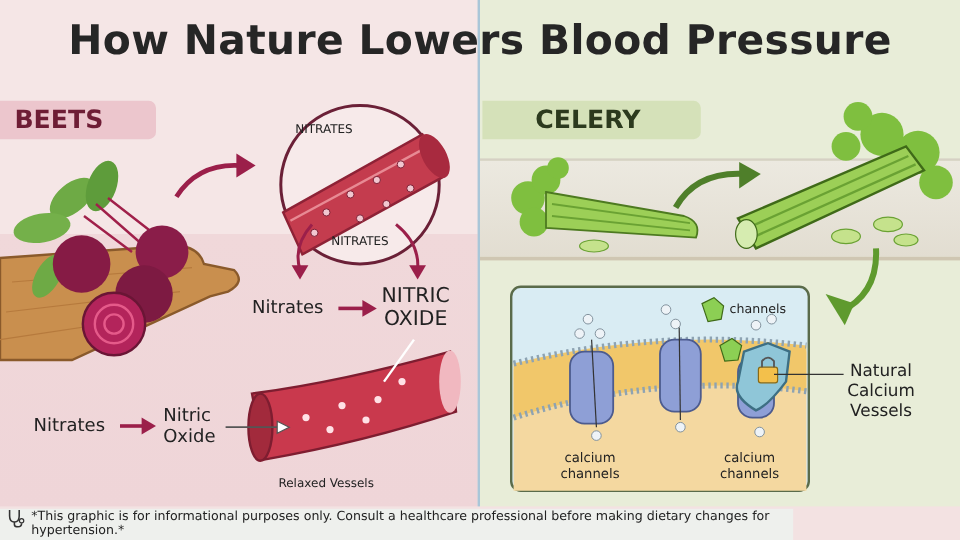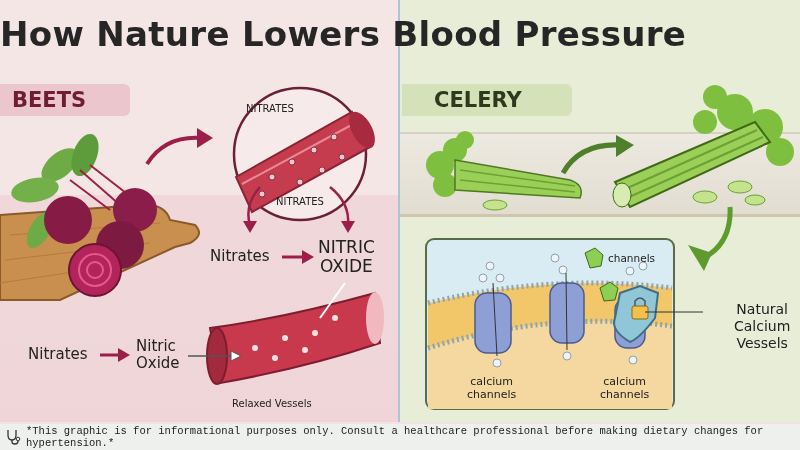--- a/index.html
+++ b/index.html
@@ -1,26 +1,26 @@
 <!DOCTYPE html>
 <html><head>
 <meta charset="utf-8">
 <style>
   html,body{margin:0;padding:0;}
   body{width:800px;height:450px;overflow:hidden;position:relative;font-family:"DejaVu Sans","Liberation Sans",sans-serif;background:#f3e2e2;}
   .left-bg{position:absolute;left:0;top:0;width:398px;height:422px;background:linear-gradient(#f5e6e6 0,#f5e6e6 195px,#f0d8da 195px,#efd5d8 422px);}
   .right-bg{position:absolute;left:400px;top:0;width:400px;height:422px;background:#e8edd8;}
   .divider{position:absolute;left:398px;top:0;width:2px;height:422px;background:#a9c6d8;}
   .counter{position:absolute;left:400px;top:132px;width:400px;height:80px;background:linear-gradient(#ece9e0,#e2ddd1);border-top:2px solid #d6d1c4;border-bottom:3px solid #cfc6b2;}
-  .title{position:absolute;left:0;top:14px;width:800px;font-weight:bold;font-size:34px;color:#262626;letter-spacing:0.3px;}
+  .title{position:absolute;left:0;top:14px;width:800px;text-align:center;font-weight:bold;font-size:34px;color:#262626;letter-spacing:0.3px;}
   .pill{position:absolute;font-weight:bold;font-size:21px;padding:4px 14px;border-radius:0 6px 6px 0;}
   .pill.beets{left:0;top:84px;width:104px;background:#ecc6cd;color:#6e1d35;padding-left:12px;}
-  .pill.celery{left:402px;top:84px;width:124px;background:#d5e1b9;color:#2c3a1e;padding-left:32px;}
+  .pill.celery{left:402px;top:84px;width:124px;background:#d5e1b9;color:#2c3a1e;padding-left:44px;}
   .lbl{position:absolute;color:#222;font-weight:normal;}
-  .disclaimer{position:absolute;left:0;top:424px;width:800px;height:26px;background:#eef0ed;display:flex;align-items:center;font-size:10.5px;color:#222;font-family:Liberation Mono, monospace;}
+  .disclaimer{position:absolute;left:0;top:424px;width:661px;height:26px;background:#eef0ed;display:flex;font-size:10.5px;color:#222;}
   .disclaimer .txt{margin-left:6px;}
   svg{position:absolute;overflow:visible;}
 </style>
 </head>
 <body>
 
 <div class="left-bg"></div>
 <div class="right-bg"></div>
 <div class="counter"></div>
 <div class="divider"></div>
@@ -186,21 +186,21 @@
   <div>calcium</div>
   <div>channels</div>
 </div>
 <div class="lbl" style="left:600px;top:375px;font-size:11px;font-weight:normal;text-align:center;line-height:13px;">
   <div>calcium</div>
   <div>channels</div>
 </div>
 <svg style="left:645px;top:310px" width="60" height="5">
   <line x1="0" y1="2" x2="58" y2="2" stroke="#333" stroke-width="1"></line>
 </svg>
-<div class="lbl" style="left:734px;top:301px;font-size:14px;line-height:17px;text-align:center;">
+<div class="lbl" style="left:706px;top:301px;font-size:14px;line-height:17px;text-align:center;">
   <div>Natural</div>
   <div>Calcium</div>
   <div>Vessels</div>
 </div>
 
 <div class="disclaimer">
   <svg style="position:relative;margin-left:6px;" width="14" height="16">
     <path d="M2 1 V6 Q2 11 6 11 Q10 11 10 6 V1" stroke="#333" stroke-width="1.3" fill="none"></path>
     <path d="M6 11 V13 Q6 15 9 15 Q12 15 12 12" stroke="#333" stroke-width="1.3" fill="none"></path>
     <circle cx="12" cy="10" r="1.8" fill="none" stroke="#333"></circle>

